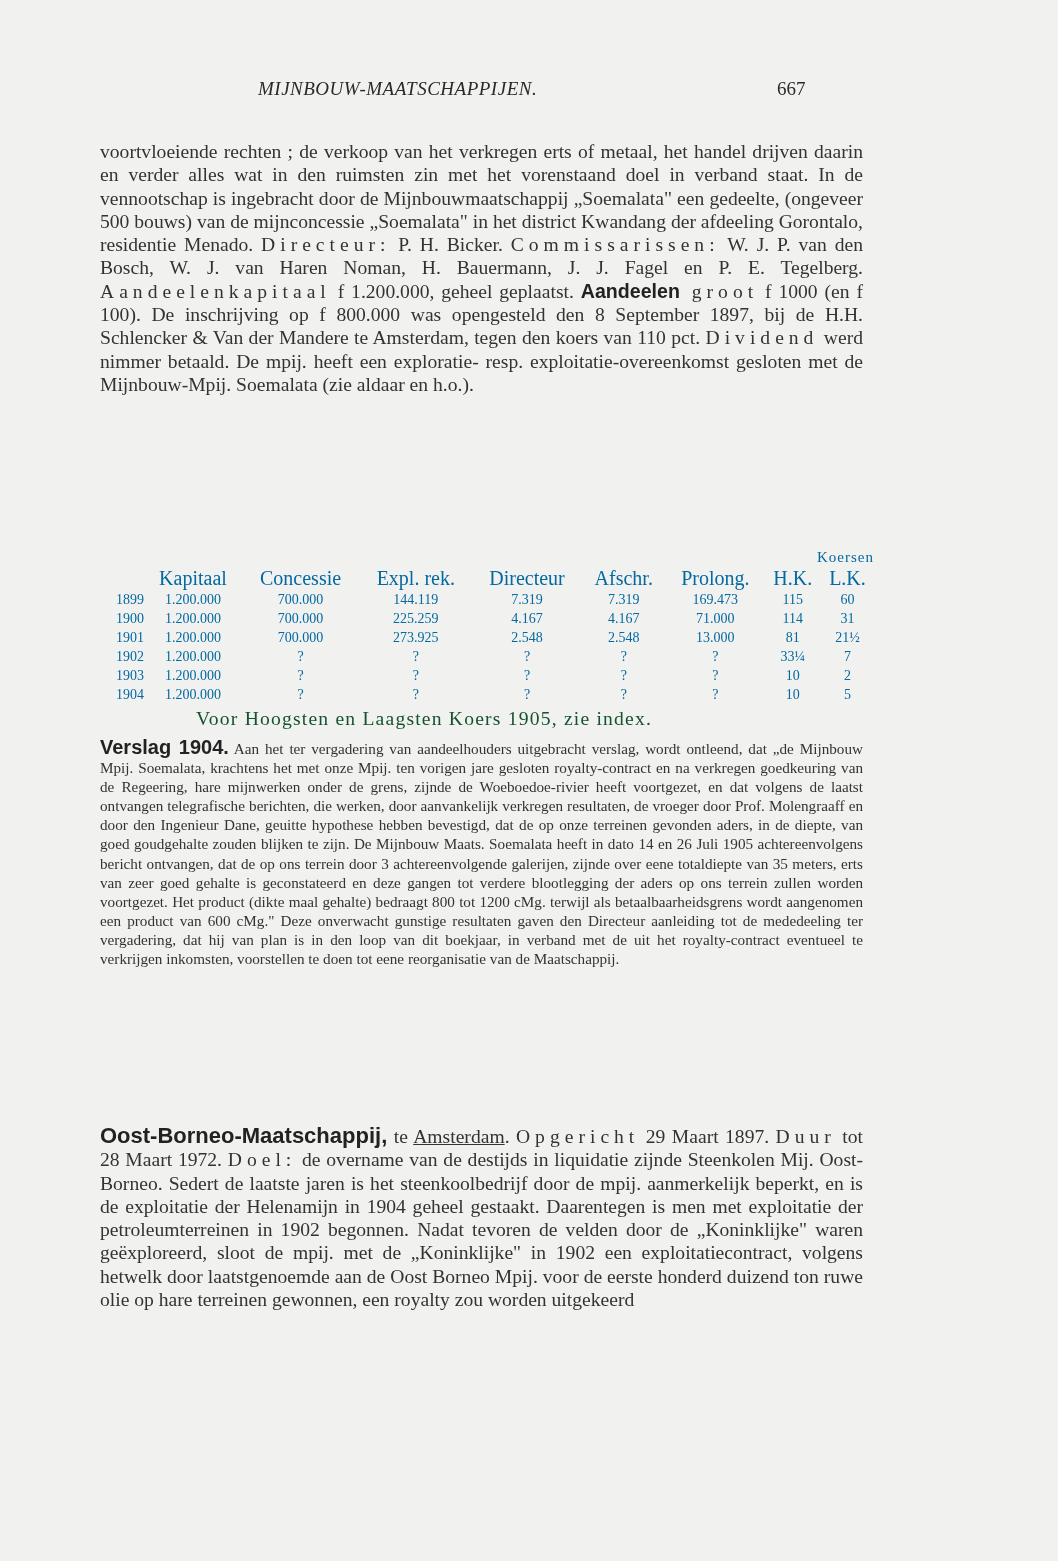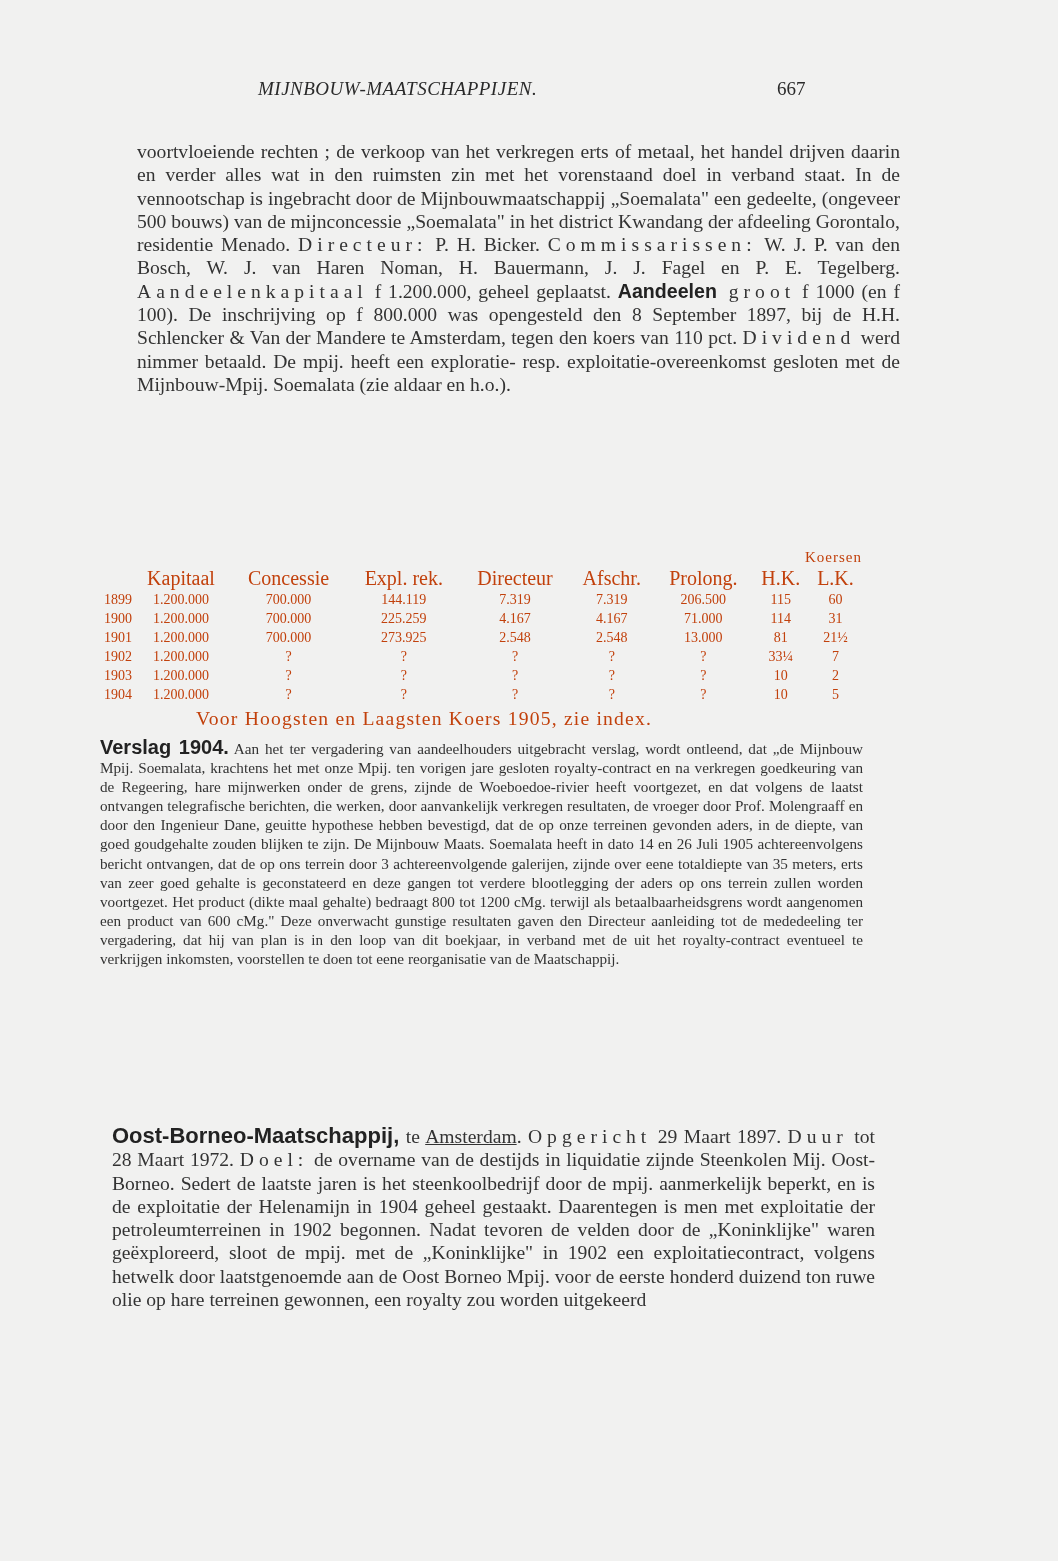--- a/index.html
+++ b/index.html
@@ -18,47 +18,47 @@
   .page-number {
     position: absolute; top: 78px; left: 777px;
     font-size: 19px;
   }
   .body {
     position: absolute; left: 100px; width: 763px;
     font-size: 19.6px; line-height: 23.3px;
     text-align: justify;
     color: #333;
   }
-  .p1 { top: 140px; margin-left: 37px; }
+  .p1 { top: 140px; }
   .sp { letter-spacing: 5px; }
   .bold-sans {
     font-family: "Liberation Sans", "DejaVu Sans", sans-serif;
     font-weight: bold; color: #222;
   }
   .table-wrap {
-    position: absolute; left: 72px; top: 548px; width: 790px;
-    font-size: 14px; color: #c2410c;
+    position: absolute; left: 84px; top: 548px; width: 790px;
+    font-size: 14px; color: #0369a1;
   }
   table { border-collapse: collapse; width: 100%; }
   td, th { padding: 0; height: 19px; font-weight: normal; }
   th { font-size: 20px; }
   .num { text-align: center; }
   .year { text-align: right; width: 60px; font-size: 14px; }
   .koersen-head { font-size: 15px; text-align: right; letter-spacing: 1px; }
   .table-note {
     position: absolute; left: 196px; top: 708px;
-    font-size: 19.6px; letter-spacing: 1.2px; color: #c2410c;
+    font-size: 19.6px; letter-spacing: 1.2px; color: #14532d;
   }
   .verslag {
     position: absolute; left: 100px; top: 738px; width: 763px;
     font-size: 15.2px; line-height: 19.1px; text-align: justify; color: #333;
   }
   .verslag .bold-sans { font-size: 20px; }
   .oost {
-    position: absolute; left: 112px; top: 1124px; width: 763px;
+    position: absolute; left: 100px; top: 1124px; width: 763px;
     font-size: 19.6px; line-height: 23.3px; text-align: justify; color: #333;
   }
   .oost .bold-sans { font-size: 22px; }
   .underline { text-decoration: underline; }
 </style>
 </head>
 <body>
 
 <div class="page">
 
@@ -85,21 +85,21 @@
         <th class="num">H.K.</th>
         <th class="num">L.K.</th>
       </tr>
       <tr>
         <td class="year">1899</td>
         <td class="num">1.200.000</td>
         <td class="num">700.000</td>
         <td class="num">144.119</td>
         <td class="num">7.319</td>
         <td class="num">7.319</td>
-        <td class="num">206.500</td>
+        <td class="num">169.473</td>
         <td class="num">115</td>
         <td class="num">60</td>
       </tr>
       <tr>
         <td class="year">1900</td>
         <td class="num">1.200.000</td>
         <td class="num">700.000</td>
         <td class="num">225.259</td>
         <td class="num">4.167</td>
         <td class="num">4.167</td>

